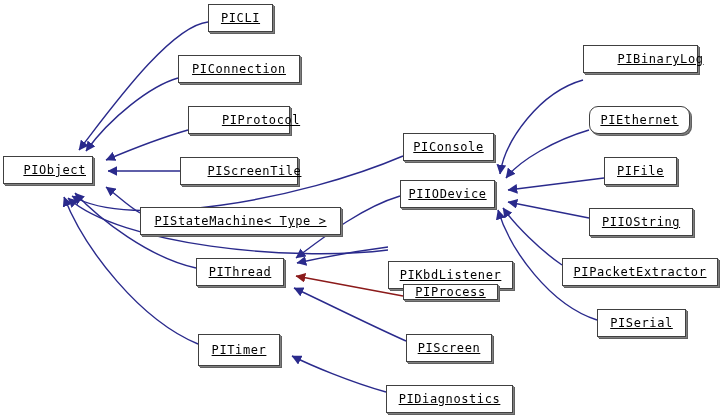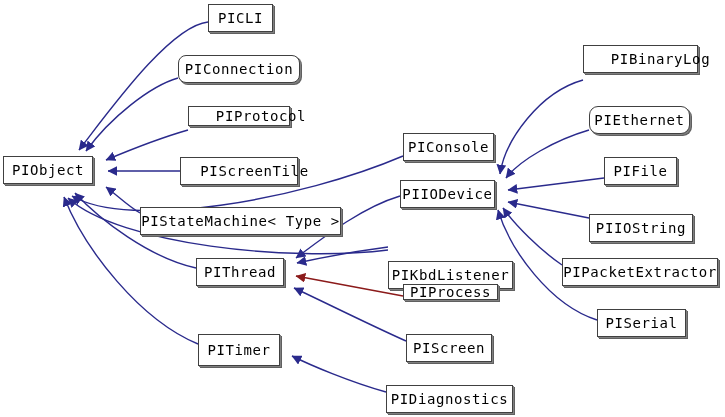--- a/index.html
+++ b/index.html
@@ -20,24 +20,25 @@
   .node{
     position:absolute;
     box-sizing:border-box;
     background:#ffffff;
     border:1px solid #404040;
     box-shadow:1px 1px 0 0 #808080, 2px 2px 0 0 #606060;
     display:flex;
     align-items:center;
     justify-content:center;
     color:#000000;
-    font-size:14px;
+    font-size:12px;
     letter-spacing:0.6px;
     white-space:nowrap;
     z-index:2;
+    text-decoration:underline;
   }
   .node .lbl{
     display:block;
     line-height:1;
     padding:0 6px;
   }
 </style>
 </head>
 <body>
 
@@ -70,30 +71,30 @@
         <path d="M589,130 C555,140 520,160 506,178" fill="none" stroke="#2a2a8c" stroke-width="1.4" marker-end="url(#arrow-inherit)"></path>
         <path d="M604,178 L508,190" fill="none" stroke="#2a2a8c" stroke-width="1.4" marker-end="url(#arrow-inherit)"></path>
         <path d="M589,218 L508,202" fill="none" stroke="#2a2a8c" stroke-width="1.4" marker-end="url(#arrow-inherit)"></path>
         <path d="M562,265 C540,250 515,225 503,208" fill="none" stroke="#2a2a8c" stroke-width="1.4" marker-end="url(#arrow-inherit)"></path>
         <path d="M597,320 C550,305 510,250 498,210" fill="none" stroke="#2a2a8c" stroke-width="1.4" marker-end="url(#arrow-inherit)"></path>
         <path d="M400,196 C360,208 320,240 296,258" fill="none" stroke="#2a2a8c" stroke-width="1.4" marker-end="url(#arrow-inherit)"></path>
       </g>
   </svg>
 
   <div id="nodes">
-      <div class="node" style="left: 3px; top: 156px; width: 90px; height: 28px; background: rgb(255, 255, 255); border-color: rgb(64, 64, 64); color: rgb(0, 0, 0);">
+      <div class="node" style="left: 3px; top: 156px; width: 90px; height: 28px; background: rgb(255, 255, 255); border-color: rgb(64, 64, 64); color: rgb(0, 0, 0); justify-content: flex-end;">
         <span class="lbl">PIObject</span>
       </div>
       <div class="node" style="left: 208px; top: 4px; width: 65px; height: 28px; background: rgb(255, 255, 255); border-color: rgb(64, 64, 64); color: rgb(0, 0, 0);">
         <span class="lbl">PICLI</span>
       </div>
-      <div class="node" style="left: 178px; top: 55px; width: 122px; height: 28px; background: rgb(255, 255, 255); border-color: rgb(64, 64, 64); color: rgb(0, 0, 0); border-radius: 8px;">
+      <div class="node" style="left: 178px; top: 55px; width: 122px; height: 28px; background: rgb(255, 255, 255); border-color: rgb(64, 64, 64); color: rgb(0, 0, 0);">
         <span class="lbl">PIConnection</span>
       </div>
-      <div class="node" style="left: 188px; top: 106px; width: 102px; height: 20px; background: rgb(255, 255, 255); border-color: rgb(64, 64, 64); color: rgb(0, 0, 0); padding-left: 44px;">
+      <div class="node" style="left: 188px; top: 106px; width: 102px; height: 28px; background: rgb(255, 255, 255); border-color: rgb(64, 64, 64); color: rgb(0, 0, 0); padding-left: 44px;">
         <span class="lbl">PIProtocol</span>
       </div>
       <div class="node" style="left: 180px; top: 157px; width: 118px; height: 28px; background: rgb(255, 255, 255); border-color: rgb(64, 64, 64); color: rgb(0, 0, 0); padding-left: 31px;">
         <span class="lbl">PIScreenTile</span>
       </div>
       <div class="node" style="left: 140px; top: 207px; width: 201px; height: 28px; background: rgb(255, 255, 255); border-color: rgb(64, 64, 64); color: rgb(0, 0, 0);">
         <span class="lbl">PIStateMachine&lt; Type &gt;</span>
       </div>
       <div class="node" style="left: 196px; top: 258px; width: 88px; height: 28px; background: rgb(255, 255, 255); border-color: rgb(64, 64, 64); color: rgb(0, 0, 0);">
         <span class="lbl">PIThread</span>
@@ -121,21 +122,21 @@
       </div>
       <div class="node" style="left: 583px; top: 45px; width: 115px; height: 28px; background: rgb(255, 255, 255); border-color: rgb(64, 64, 64); color: rgb(0, 0, 0); padding-left: 40px;">
         <span class="lbl">PIBinaryLog</span>
       </div>
       <div class="node" style="left: 589px; top: 106px; width: 101px; height: 28px; background: rgb(255, 255, 255); border-color: rgb(64, 64, 64); color: rgb(0, 0, 0); border-radius: 9px;">
         <span class="lbl">PIEthernet</span>
       </div>
       <div class="node" style="left: 604px; top: 157px; width: 73px; height: 28px; background: rgb(255, 255, 255); border-color: rgb(64, 64, 64); color: rgb(0, 0, 0);">
         <span class="lbl">PIFile</span>
       </div>
-      <div class="node" style="left: 589px; top: 214px; width: 104px; height: 28px; background: rgb(255, 255, 255); border-color: rgb(64, 64, 64); color: rgb(0, 0, 0);">
+      <div class="node" style="left: 589px; top: 208px; width: 104px; height: 28px; background: rgb(255, 255, 255); border-color: rgb(64, 64, 64); color: rgb(0, 0, 0);">
         <span class="lbl">PIIOString</span>
       </div>
       <div class="node" style="left: 562px; top: 258px; width: 156px; height: 28px; background: rgb(255, 255, 255); border-color: rgb(64, 64, 64); color: rgb(0, 0, 0);">
         <span class="lbl">PIPacketExtractor</span>
       </div>
       <div class="node" style="left: 597px; top: 309px; width: 89px; height: 28px; background: rgb(255, 255, 255); border-color: rgb(64, 64, 64); color: rgb(0, 0, 0);">
         <span class="lbl">PISerial</span>
       </div>
     </div>
 

